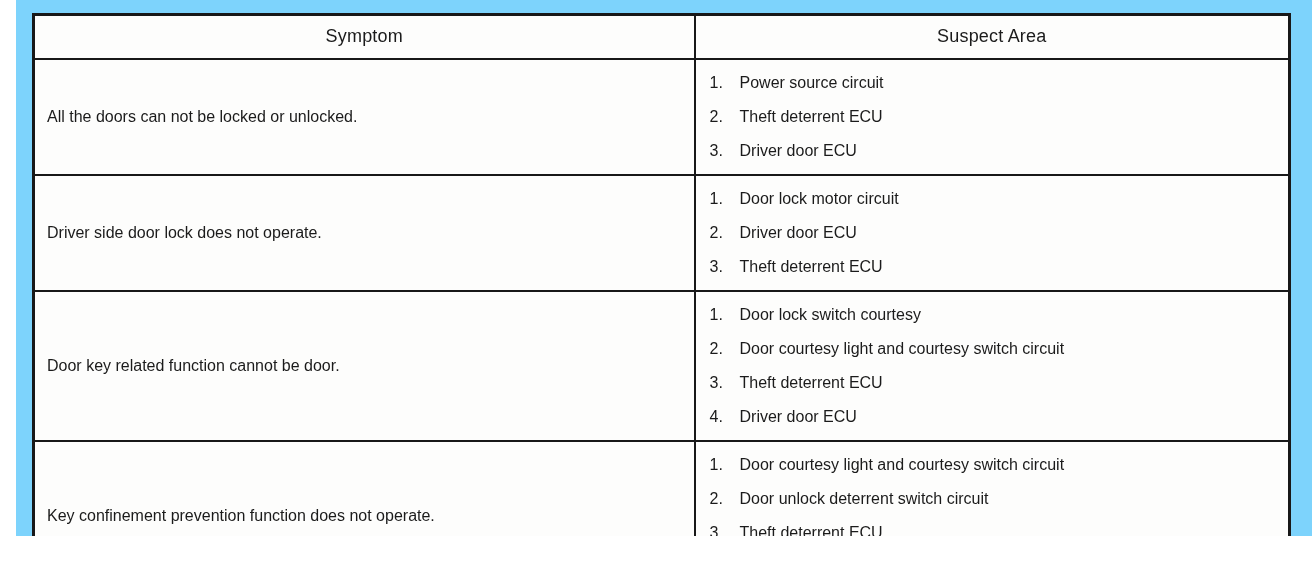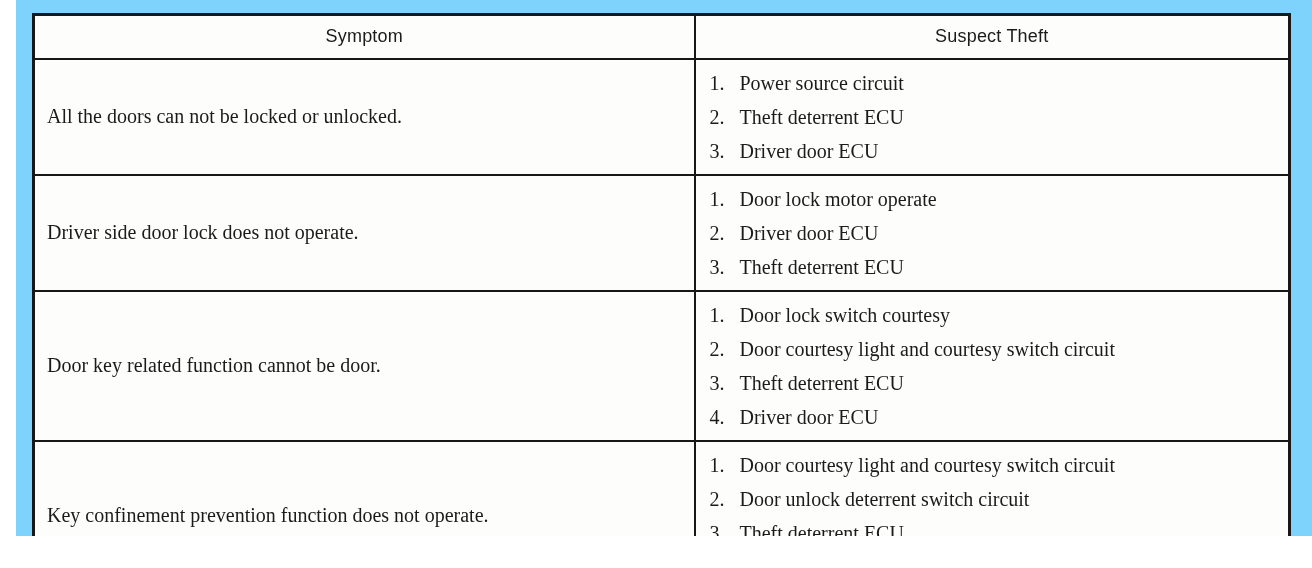--- a/index.html
+++ b/index.html
@@ -43,23 +43,22 @@
   th {
     font-weight: normal;
     font-size: 18px;
     text-align: center;
     vertical-align: middle;
     height: 44px;
     letter-spacing: 0.2px;
   }
 
   td {
-    font-size: 20px;
+    font-size: 16px;
     vertical-align: middle;
-    font-family: Liberation Serif, serif;
   }
 
   td.symptom-cell {
     padding-left: 12px;
     padding-right: 8px;
     text-align: left;
   }
 
   td.suspect-cell {
     padding: 6px 8px 6px 0;
@@ -92,39 +91,39 @@
   tr.row-h141 { height: 141px; }
 </style>
 </head>
 <body>
 
 <div class="page">
   <table class="symptom-table">
     <thead>
       <tr>
         <th class="col-symptom">Symptom</th>
-        <th class="col-suspect">Suspect Theft</th>
+        <th class="col-suspect">Suspect Area</th>
       </tr>
     </thead>
     <tbody>
       <tr class="row-h108">
         <td class="symptom-cell">All the doors can not be locked or unlocked.</td>
         <td class="suspect-cell">
           <ol class="suspect-list">
             <li>Power source circuit</li>
             <li>Theft deterrent ECU</li>
             <li>Driver door ECU</li>
           </ol>
         </td>
       </tr>
       <tr class="row-h108">
         <td class="symptom-cell">Driver side door lock does not operate.</td>
         <td class="suspect-cell">
           <ol class="suspect-list">
-            <li>Door lock motor operate</li>
+            <li>Door lock motor circuit</li>
             <li>Driver door ECU</li>
             <li>Theft deterrent ECU</li>
           </ol>
         </td>
       </tr>
       <tr class="row-h140">
         <td class="symptom-cell">Door key related function cannot be door.</td>
         <td class="suspect-cell">
           <ol class="suspect-list">
             <li>Door lock switch courtesy</li>

